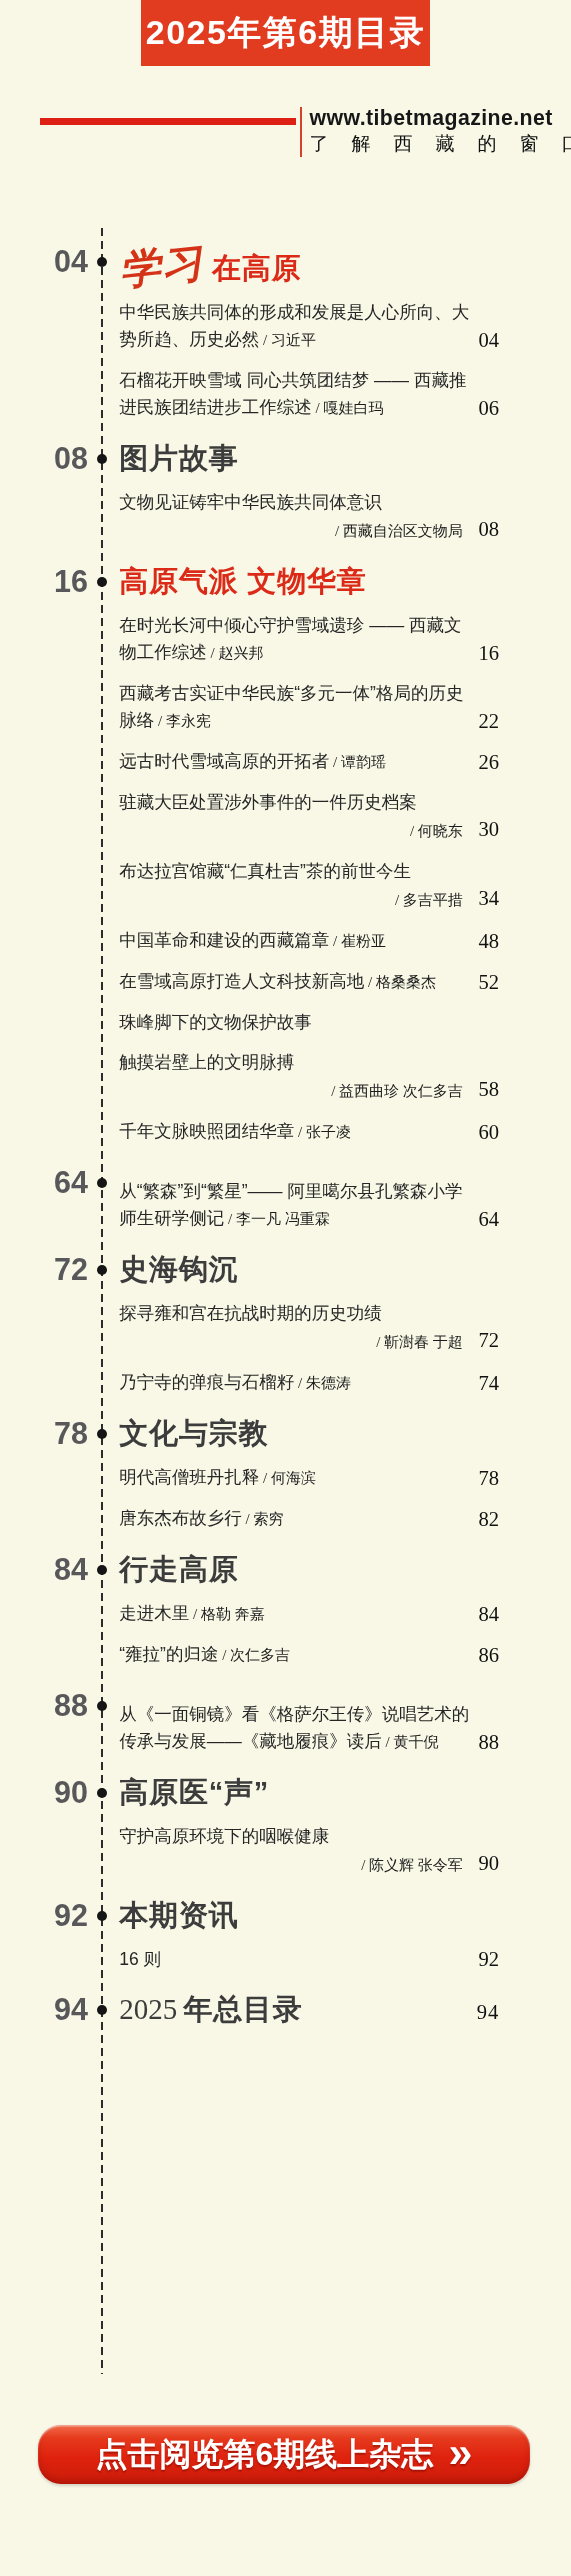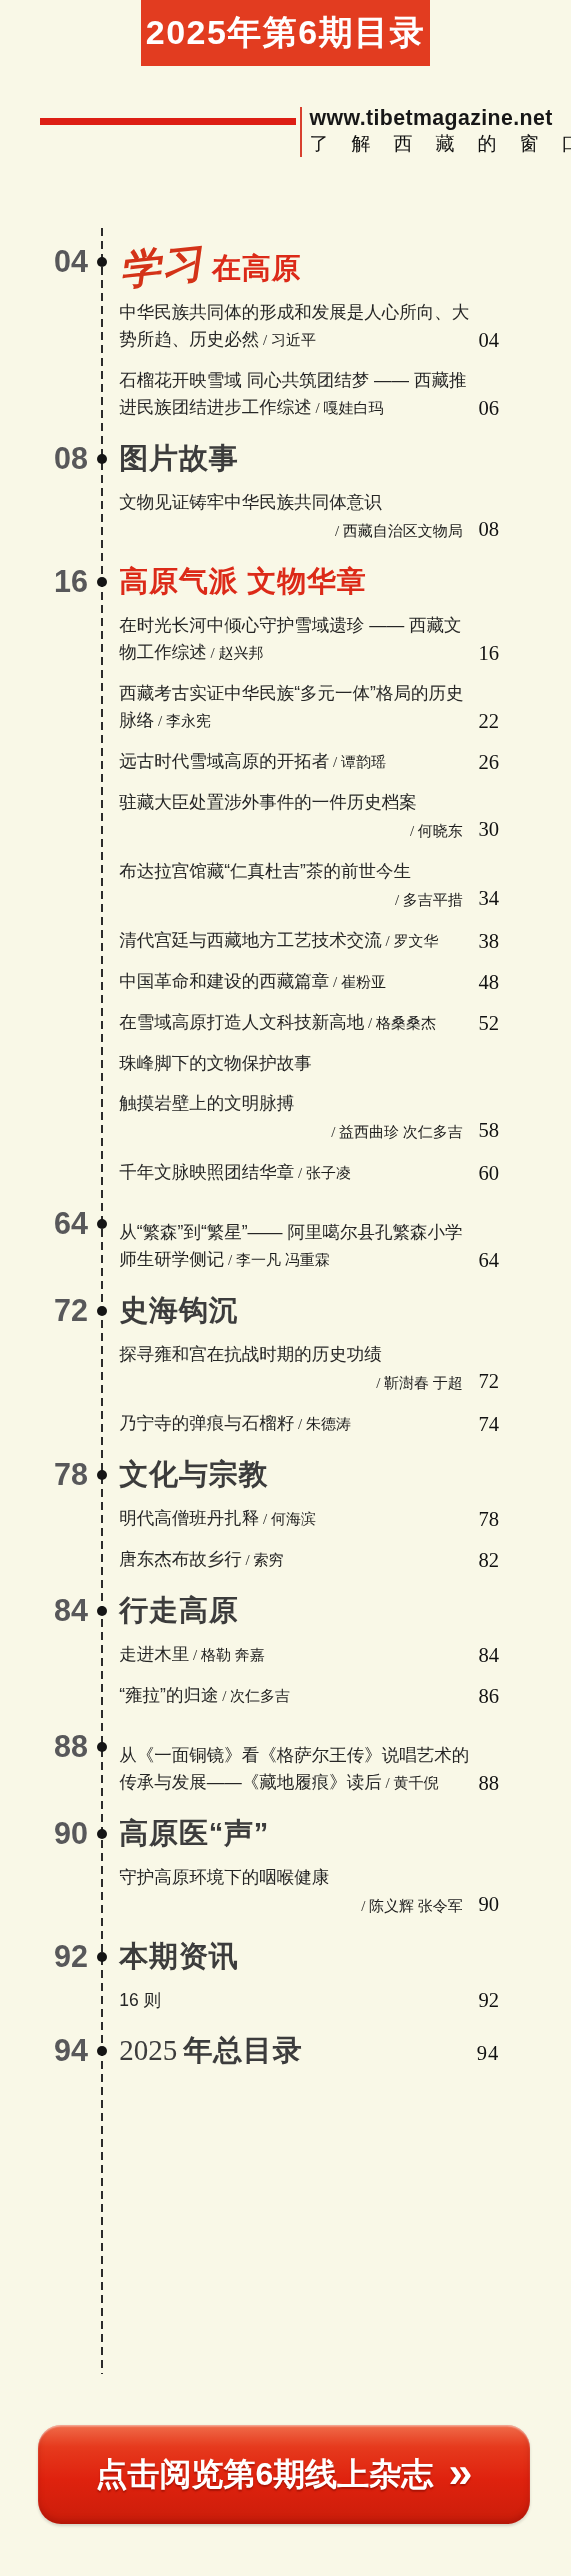--- a/index.html
+++ b/index.html
@@ -60,21 +60,21 @@
   .arts{margin-top:10px;}
   .art{margin-top:13px;}
   .title-row{display:flex;justify-content:space-between;align-items:flex-end;}
   .t-wrap{max-width:358px;font-size:17.5px;color:#262626;line-height:27px;}
   .author{font-family:"Liberation Serif",serif;font-size:15px;color:#1c1c1c;}
   .pg{flex:none;font-family:"Liberation Serif",serif;font-size:20.6px;color:#111;line-height:27px;padding-left:7.6px;}
   .author-row{display:flex;justify-content:flex-end;align-items:baseline;gap:8px;line-height:27px;}
 
   
   .cta{
-    position:absolute;left:38px;top:2425px;width:492px;height:99px;border-radius:23px;border:none;
+    position:absolute;left:38px;top:2425px;width:492px;height:59px;border-radius:23px;border:none;
     background:linear-gradient(180deg,#f06c4a 0%,#e63a1d 22%,#df220e 55%,#cb1d0a 100%);
     box-shadow:inset 0 1.5px 1.5px rgba(255,255,255,0.45), inset 0 -3.8px 6.9px rgba(110,0,0,0.28), 0 1.5px 3px rgba(0,0,0,0.15);
     display:flex;align-items:center;justify-content:center;gap:15.2px;
     color:#ffffff;font-size:32px;font-weight:bold;
     text-shadow:0 1.5px 1.5px rgba(130,10,0,0.55);
     cursor:pointer;font-family:"Liberation Sans",sans-serif;
   }
   .chev{font-size:43px;font-weight:bold;line-height:0;transform:translateY(-3px);}
 </style>
 </head>
@@ -186,26 +186,20 @@
               <div class="title-row">
                 <div class="t-wrap"><span>布达拉宫馆藏“仁真杜吉”茶的前世今生</span></div>
               </div>
               <div class="author-row">
                 <span class="author">/ 多吉平措</span>
                 <span class="pg">34</span>
               </div>
             </div>
             <div class="art">
               <div class="title-row">
-                <div class="t-wrap"><span>清代宫廷与西藏地方工艺技术交流</span><span class="author"> / 罗文华</span></div>
-                <span class="pg">38</span>
-              </div>
-            </div>
-            <div class="art">
-              <div class="title-row">
                 <div class="t-wrap"><span>中国革命和建设的西藏篇章</span><span class="author"> / 崔粉亚</span></div>
                 <span class="pg">48</span>
               </div>
             </div>
             <div class="art">
               <div class="title-row">
                 <div class="t-wrap"><span>在雪域高原打造人文科技新高地</span><span class="author"> / 格桑桑杰</span></div>
                 <span class="pg">52</span>
               </div>
             </div>

